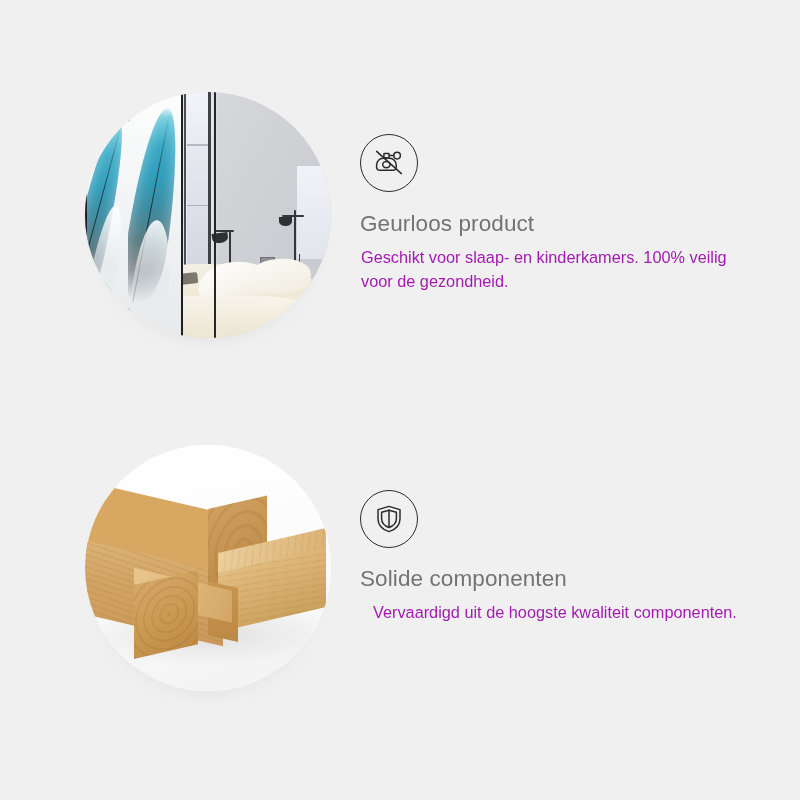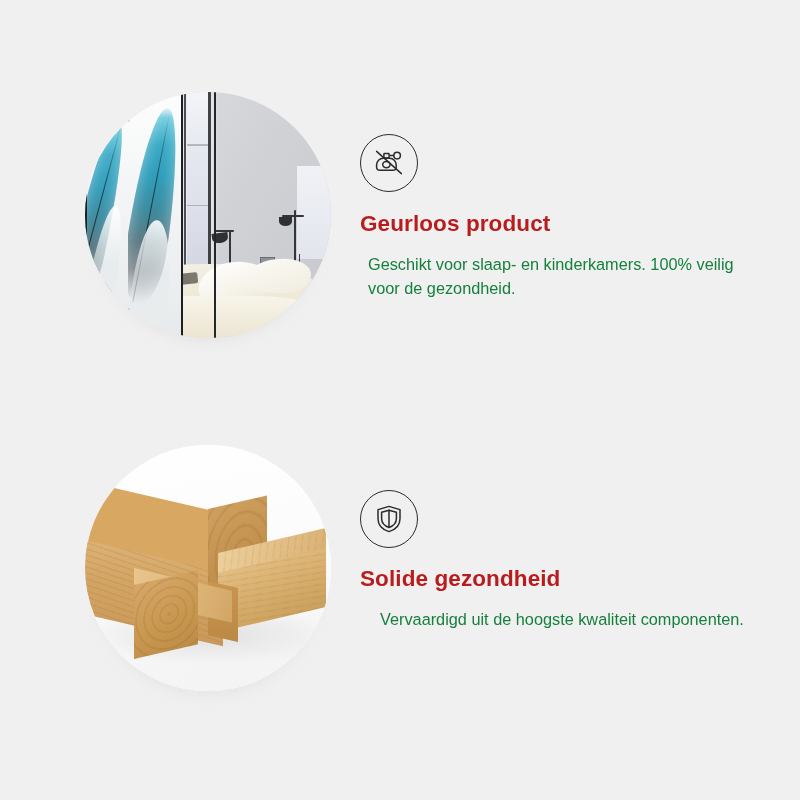--- a/index.html
+++ b/index.html
@@ -403,29 +403,29 @@
     display: flex;
     align-items: center;
     justify-content: center;
     box-sizing: border-box;
   }
   .icon-badge svg { display: block; }
 
   .feature-title {
     margin: 0;
     font-size: 22.5px;
-    font-weight: 700;
-    color: #b91c1c;
+    font-weight: 400;
+    color: #737373;
     letter-spacing: 0.1px;
   }
   .feature-desc {
-    margin: 8px;
+    margin: 1px;
     font-size: 16.3px;
     line-height: 1.45;
-    color: #15803d;
+    color: #a21caf;
     max-width: 385px;
   }
 
   #feature-0 .content .icon-badge { position: absolute; left: 0; top: 49px; }
   #feature-0 .content .feature-title { position: absolute; left: 0; top: 126px; }
   #feature-0 .content .feature-desc  { position: absolute; left: 0; top: 160px; }
 
   #feature-1 .content .icon-badge { position: absolute; left: 0; top: 52px; }
   #feature-1 .content .feature-title { position: absolute; left: 0; top: 128px; }
   #feature-1 .content .feature-desc  { position: absolute; left: 12px; top: 162px; }
@@ -524,19 +524,19 @@
     <div class="content">
       <div class="icon-badge">
         <svg width="32" height="32" viewBox="0 0 32 32" aria-hidden="true">
           <g fill="none" stroke="#2b2b2b" stroke-width="1.5" stroke-linejoin="round" stroke-linecap="round">
             <path d="M16 3.4 L27 6.6 v9.1 c0 6.4 -4.6 10.9 -11 12.9 c-6.4 -2 -11 -6.5 -11 -12.9 V6.6 z"></path>
             <path d="M16 7.2 L23.4 9.3 v6.3 c0 4.4 -3.1 7.5 -7.4 8.9 c-4.3 -1.4 -7.4 -4.5 -7.4 -8.9 V9.3 z"></path>
             <path d="M16 7.2 v17.3"></path>
           </g>
         </svg>
       </div>
-      <h3 class="feature-title">Solide gezondheid</h3>
+      <h3 class="feature-title">Solide componenten</h3>
       <p class="feature-desc">Vervaardigd uit de hoogste kwaliteit componenten.</p>
     </div>
 
   </section>
 
 </div>
 
 </body></html>

